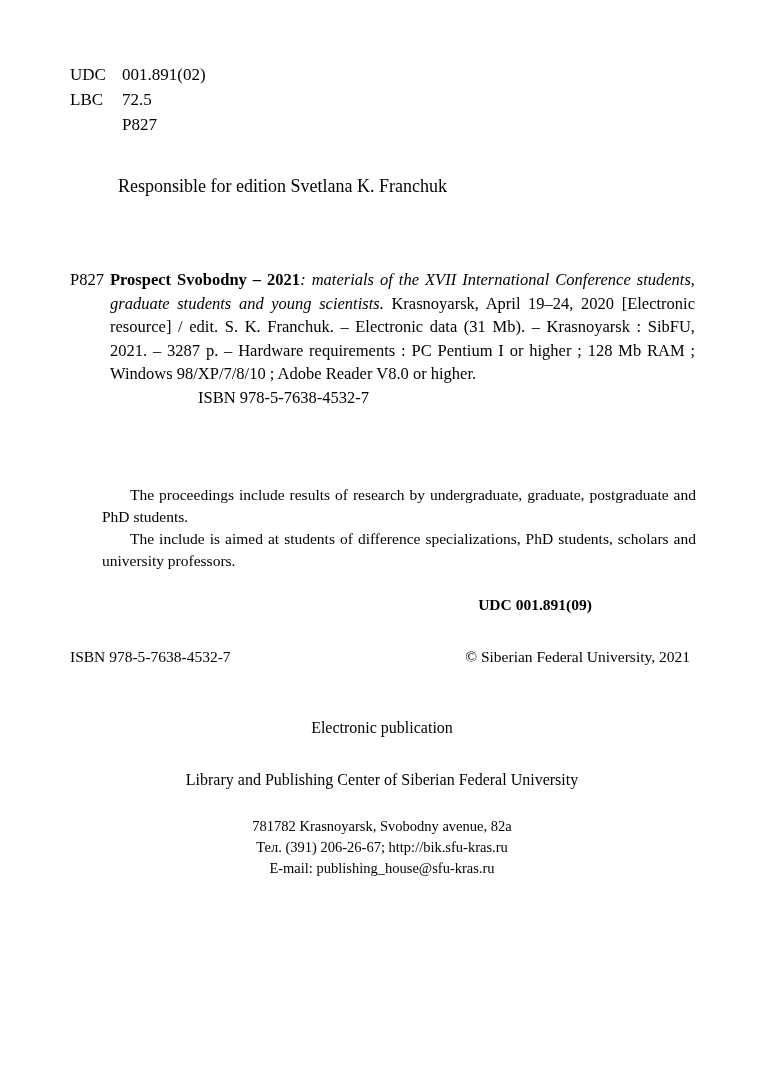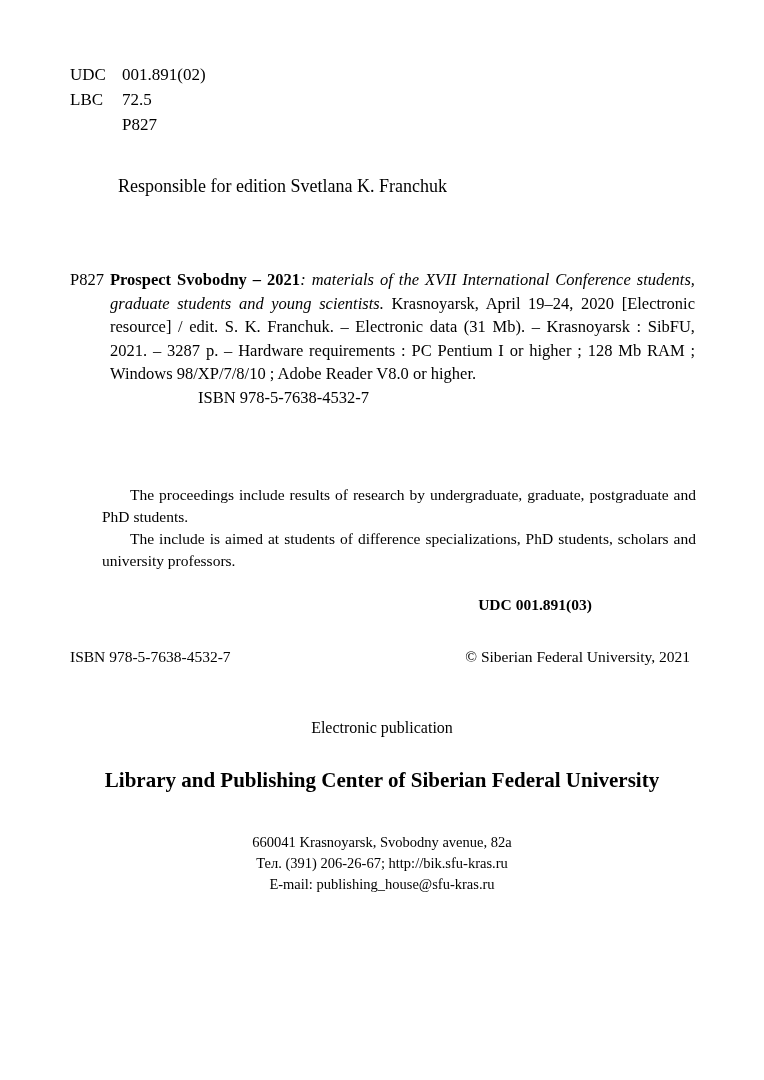--- a/index.html
+++ b/index.html
@@ -132,23 +132,23 @@
   }
   .imprint .electronic-pub {
     margin-bottom: 32px;
     font-size: 16px;
   }
   .imprint .signed {
     margin-bottom: 28px;
     font-size: 15px;
   }
   .imprint .publisher {
-    margin-bottom: 42px;
-    font-size: 21px;
-    font-weight: bold;
+    margin-bottom: 26px;
+    font-size: 16px;
+    font-weight: normal;
   }
   .imprint .addr-line {
     font-size: 14.5px;
     line-height: 21px;
   }
 </style>
 </head>
 <body>
 
 <div class="page">
@@ -172,29 +172,29 @@
     <div class="record-body"><span class="title-bold">Prospect Svobodny – 2021</span><span class="ital">: materials of the XVII International Conference students, graduate students and young scientists.</span><span> Krasnoyarsk, April 19–24, 2020 [Electronic resource] / edit. S. K. Franchuk. – Electronic data (31 Mb). – Krasnoyarsk : SibFU, 2021. – 3287 p. – Hardware requirements :  PC  Pentium  I  or  higher ;  128 Mb  RAM ;  Windows 98/XP/7/8/10 ; Adobe Reader V8.0 or higher.</span></div>
     <div class="record-isbn">ISBN 978-5-7638-4532-7</div>
   </div>
 
   <div class="abstract">
     <p>The proceedings include results of research by undergraduate, graduate, postgraduate and PhD students.</p>
     <p>The include is aimed at students of difference specializations, PhD students, scholars and university professors.</p>
   </div>
 
   <div class="udc-repeat">
-    <div>UDC 001.891(03)</div>
+    <div>UDC 001.891(09)</div>
   </div>
 
   <div class="isbn-row">
     <span>ISBN 978-5-7638-4532-7</span>
     <span>© Siberian Federal University, 2021</span>
   </div>
 
   <div class="imprint">
     <div class="electronic-pub">Electronic publication</div>
     <div class="publisher">Library and Publishing Center of Siberian Federal University</div>
-    <div class="addr-line">660041 Krasnoyarsk, Svobodny avenue, 82а</div>
+    <div class="addr-line">781782 Krasnoyarsk, Svobodny avenue, 82а</div>
     <div class="addr-line">Тел. (391) 206-26-67; http://bik.sfu-kras.ru</div>
     <div class="addr-line">E-mail: publishing_house@sfu-kras.ru</div>
   </div>
 
 </div>
 
 </body></html>

